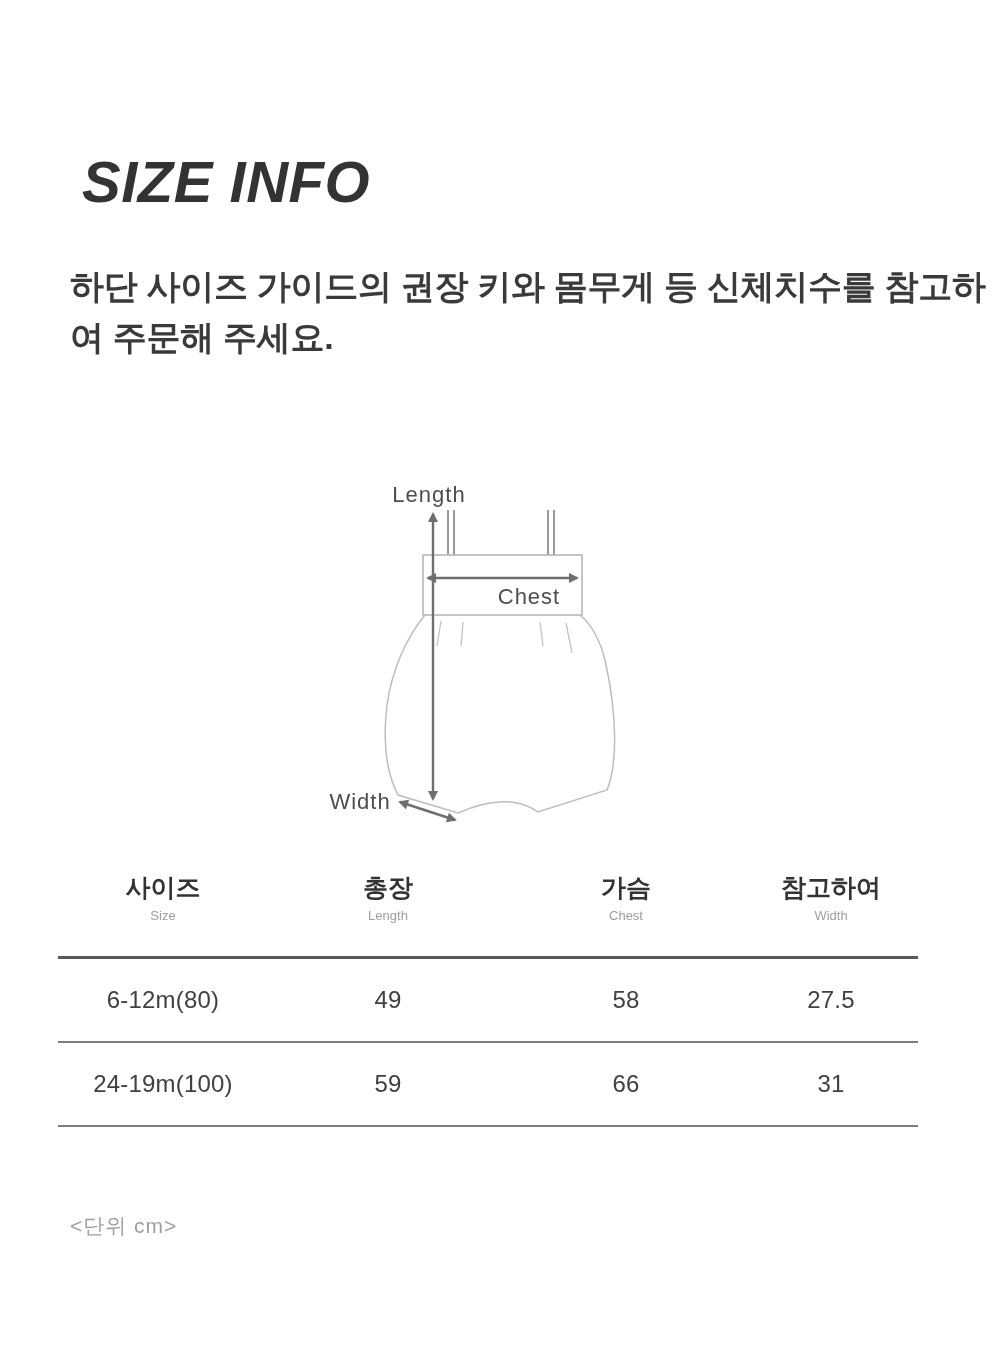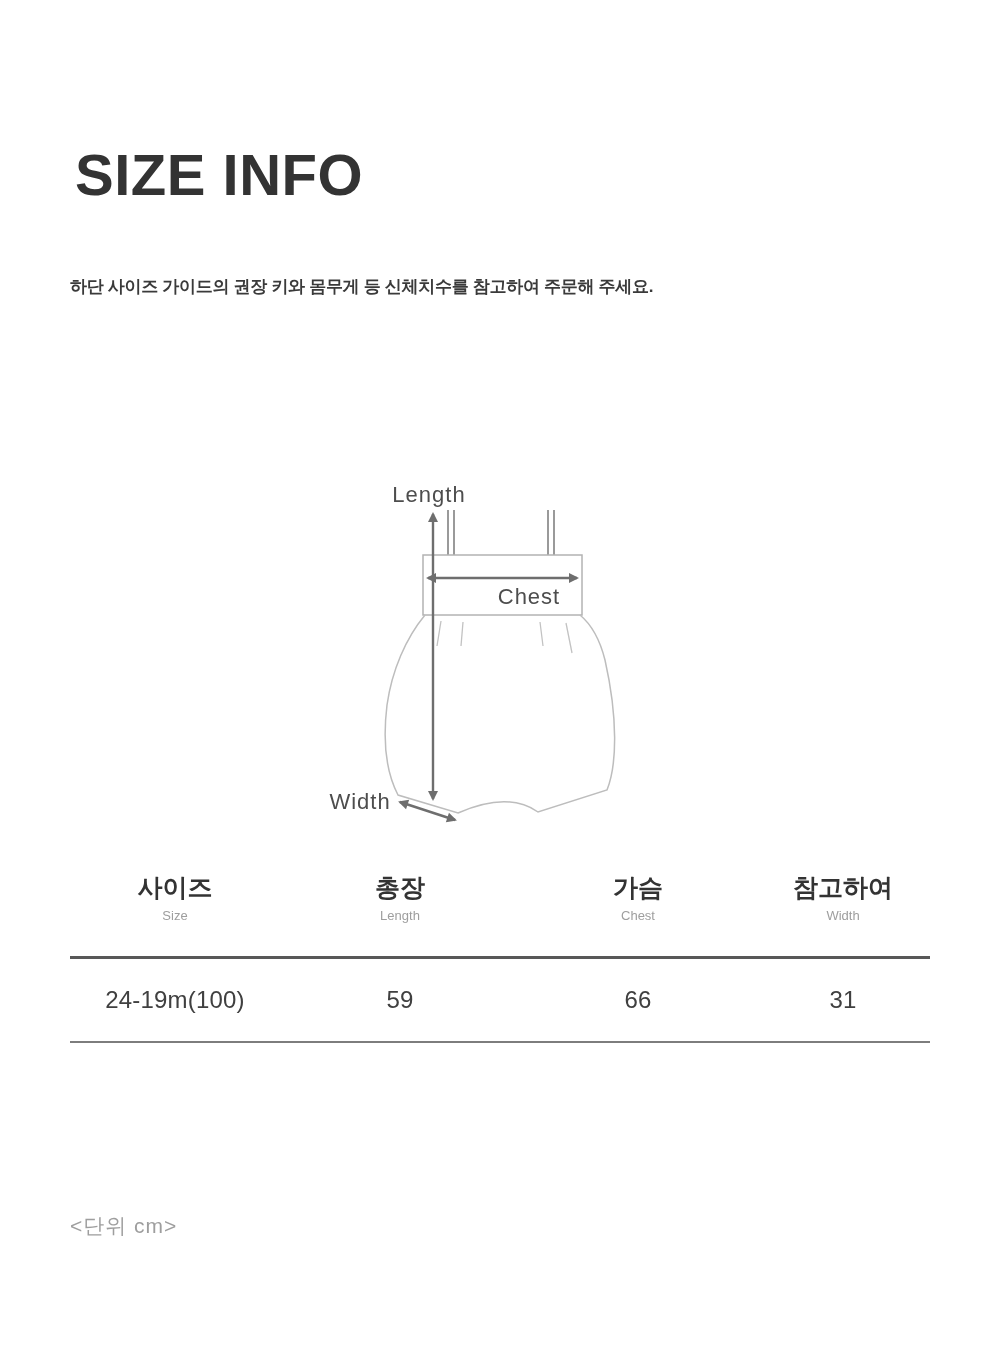--- a/index.html
+++ b/index.html
@@ -7,35 +7,35 @@
     position:relative;
     width:1000px;
     height:1362px;
     background:#ffffff;
     font-family:"Liberation Sans","DejaVu Sans",sans-serif;
     overflow:hidden;
   }
   .page-title {
     position:absolute; left:70px; top:136px;
     font-size:58px; font-weight:800; letter-spacing:0.5px;
-    color:#333333; margin:5px;
+    color:#333333; margin:12px;font-style:italic;
   }
   .intro {
     position:absolute; left:70px; top:261px;
-    color:#3a3a3a; font-size:17px; line-height:51px;
+    color:#3a3a3a; font-size:34px; line-height:51px;
     letter-spacing:-0.3px;
   }
   .intro p { margin:0; }
   .intro .strong { font-weight:700; }
 
   .diagram-wrap { position:absolute; left:300px; top:470px; width:400px; height:390px; }
   .diag-label { fill:#4d4d4d; font-size:22px; letter-spacing:1px; font-family:"Liberation Sans","DejaVu Sans",sans-serif; }
 
   .size-table {
-    position:absolute; left:70px; top:865px; width:860px;
+    position:absolute; left:58px; top:865px; width:860px;
     border-collapse:collapse; table-layout:fixed;
   }
   .size-table th {
     padding:5px 0 28px 0; vertical-align:top;
     border-bottom:3px solid #585858; font-weight:400;
   }
   .th-ko { font-size:25px; font-weight:700; color:#333333; line-height:34px; }
   .th-en { font-size:13px; color:#9e9e9e; line-height:24px; }
   .size-table td {
     height:80px; text-align:center; vertical-align:middle;
@@ -126,20 +126,26 @@
           <div class="th-en">Chest</div>
         </th>
         <th>
           <div class="th-ko">참고하여</div>
           <div class="th-en">Width</div>
         </th>
       </tr>
     </thead>
     <tbody>
       <tr>
+        <td>6-12m(80)</td>
+        <td>49</td>
+        <td>58</td>
+        <td>27.5</td>
+      </tr>
+      <tr>
         <td>24-19m(100)</td>
         <td>59</td>
         <td>66</td>
         <td>31</td>
       </tr>
     </tbody>
   </table>
 
   <div class="unit-note">&lt;단위 cm&gt;</div>
 

